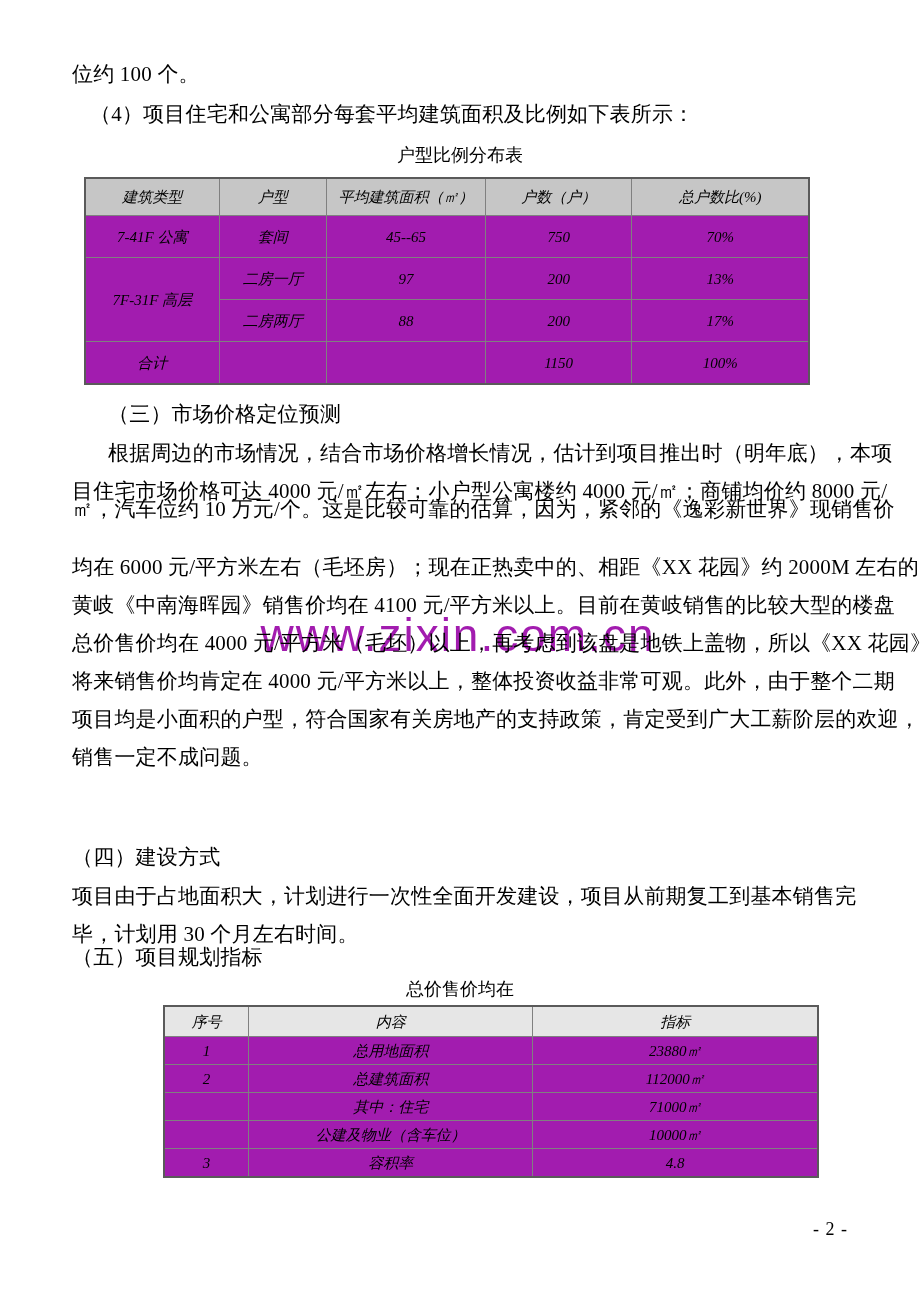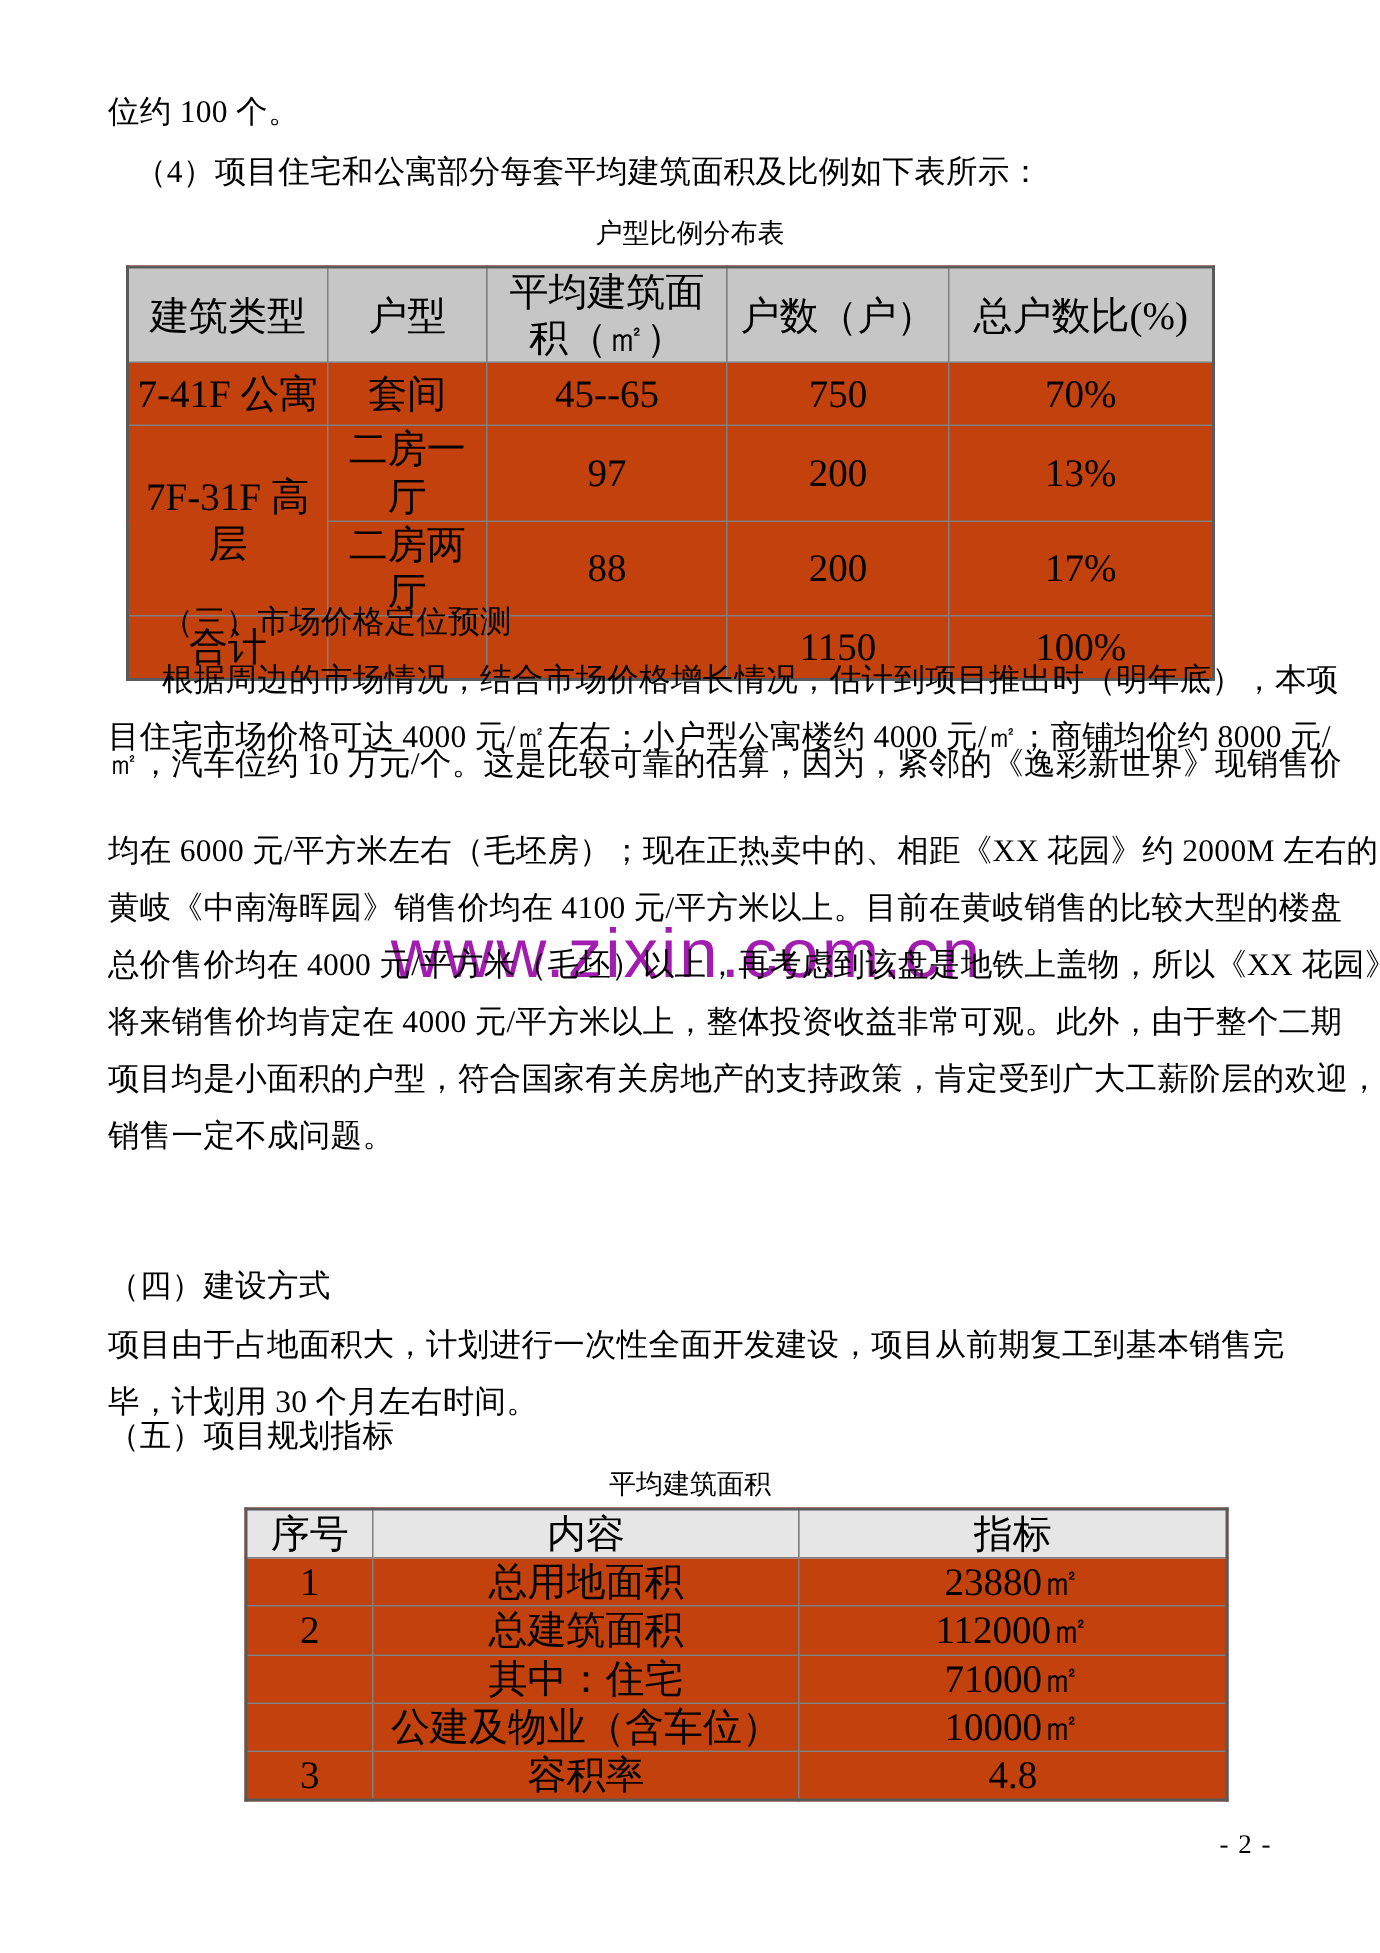--- a/index.html
+++ b/index.html
@@ -61,22 +61,23 @@
   .center-title {
     text-align: center;
     font-size: 18px;
     line-height: 34px;
     margin: 0;
   }
 
   
   table {
     border-collapse: collapse;
-    font-size: 26px;
-    background: #c2410c;
+    font-size: 15px;
+    background: #a21caf;
+    font-style: italic;
   }
   table td, table th {
     border: 1px solid #808080;
     text-align: center;
     vertical-align: middle;
     font-weight: normal;
     padding: 0 4px;
     line-height: 1.2;
   }
 
@@ -193,21 +194,21 @@
     <div class="abs tline" style="left:72px; top:662px;">将来销售价均肯定在 4000 元/平方米以上，整体投资收益非常可观。此外，由于整个二期</div>
     <div class="abs tline" style="left:72px; top:700px;">项目均是小面积的户型，符合国家有关房地产的支持政策，肯定受到广大工薪阶层的欢迎，</div>
     <div class="abs tline" style="left:72px; top:738px;">销售一定不成问题。</div>
 
     <div class="abs tline" style="left:72px; top:838px;">（四）建设方式</div>
     <div class="abs tline" style="left:72px; top:877px;">项目由于占地面积大，计划进行一次性全面开发建设，项目从前期复工到基本销售完</div>
     <div class="abs tline" style="left:72px; top:915px;">毕，计划用 30 个月左右时间。</div>
 
     <div class="abs tline" style="left:72px; top:938px;">（五）项目规划指标</div>
 
-    <div class="abs center-title" style="left:72px; top:972px; width:776px;">平均建筑面积</div>
+    <div class="abs center-title" style="left:72px; top:972px; width:776px;">总价售价均在</div>
 
     <table id="table-planning-index">
       <thead>
         <tr>
           <th class="pcol-a">序号</th>
           <th class="pcol-b">内容</th>
           <th class="pcol-c">指标</th>
         </tr>
       </thead>
       <tbody>

